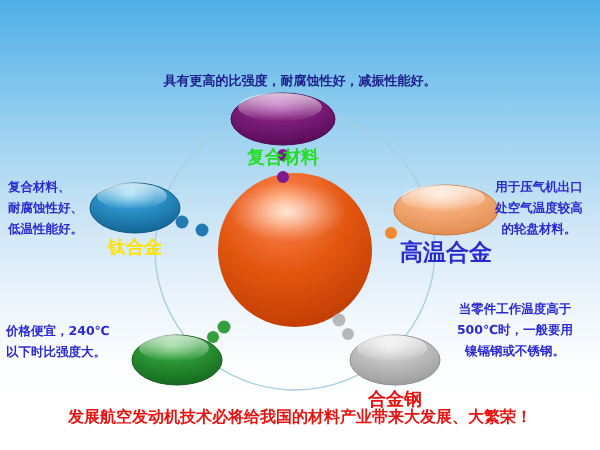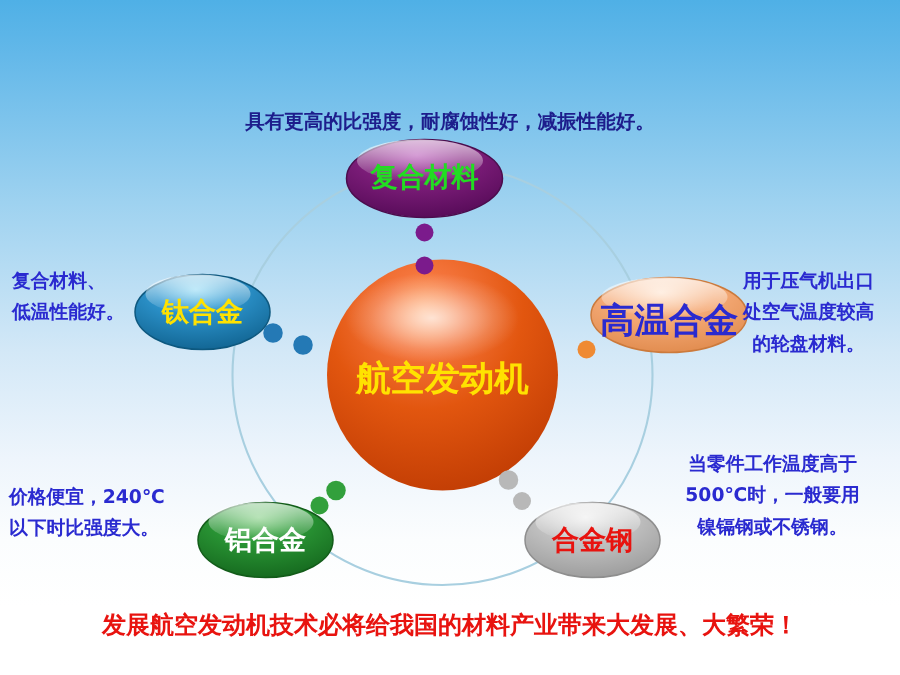--- a/index.html
+++ b/index.html
@@ -19,21 +19,21 @@
     font-size:31px;line-height:40px;font-weight:bold;color:#000000;
     letter-spacing:1px;
   }
 
   
   #canvas{position:absolute;left:0;top:0;width:600px;height:450px;}
 
   
   .node-label{
     position:absolute;text-align:center;font-weight:bold;
-    white-space:nowrap;pointer-events:none;
+    white-space:nowrap;pointer-events:none;margin-top:39px;
   }
 
   
   .note{
     position:absolute;color:#2a2ad0;font-weight:bold;font-size:12.5px;
     line-height:21px;white-space:nowrap;
   }
   .note.center{text-align:center;}
 
   .subtitle{
@@ -152,34 +152,34 @@
       <ellipse cx="177" cy="360" rx="45" ry="25" fill="url(#gradAluminium)" stroke="#125c19" stroke-width="1"></ellipse>
       <ellipse cx="174" cy="348" rx="35" ry="13" fill="url(#glossEllipse)"></ellipse>
     </g>
 
     <g>
       <ellipse cx="395" cy="360" rx="45" ry="25" fill="url(#gradSteel)" stroke="#8e8e8e" stroke-width="1"></ellipse>
       <ellipse cx="392" cy="348" rx="35" ry="13" fill="url(#glossEllipse)"></ellipse>
     </g>
   </svg>
 
-  <div class="node-label" style="left:195px;top:237px;width:200px;font-size:23px;color:#ffe200;">航空发动机</div>
 
   <div class="node-label" style="left:213px;top:106px;width:140px;font-size:18px;color:#22dd22;">复合材料</div>
 
   <div class="node-label" style="left:75px;top:196px;width:120px;font-size:18px;color:#ffe200;">钛合金</div>
 
   <div class="node-label" style="left:376px;top:198px;width:140px;font-size:23px;color:#2a2ad0;">高温合金</div>
 
   <div class="node-label" style="left:335px;top:348px;width:120px;font-size:18px;color:#e8130f;">合金钢</div>
 
   <div class="node-label" style="left:117px;top:348px;width:120px;font-size:18px;color:#ffffff;">铝合金</div>
 
   <div class="note" style="left:8px;top:176px;">
     <div>复合材料、</div>
+    <div>耐腐蚀性好、</div>
     <div>低温性能好。</div>
   </div>
 
   <div class="note center" style="left:483px;top:176px;width:112px;">
     <div>用于压气机出口</div>
     <div>处空气温度较高</div>
     <div>的轮盘材料。</div>
   </div>
 
   <div class="note" style="left:6px;top:320px;">

